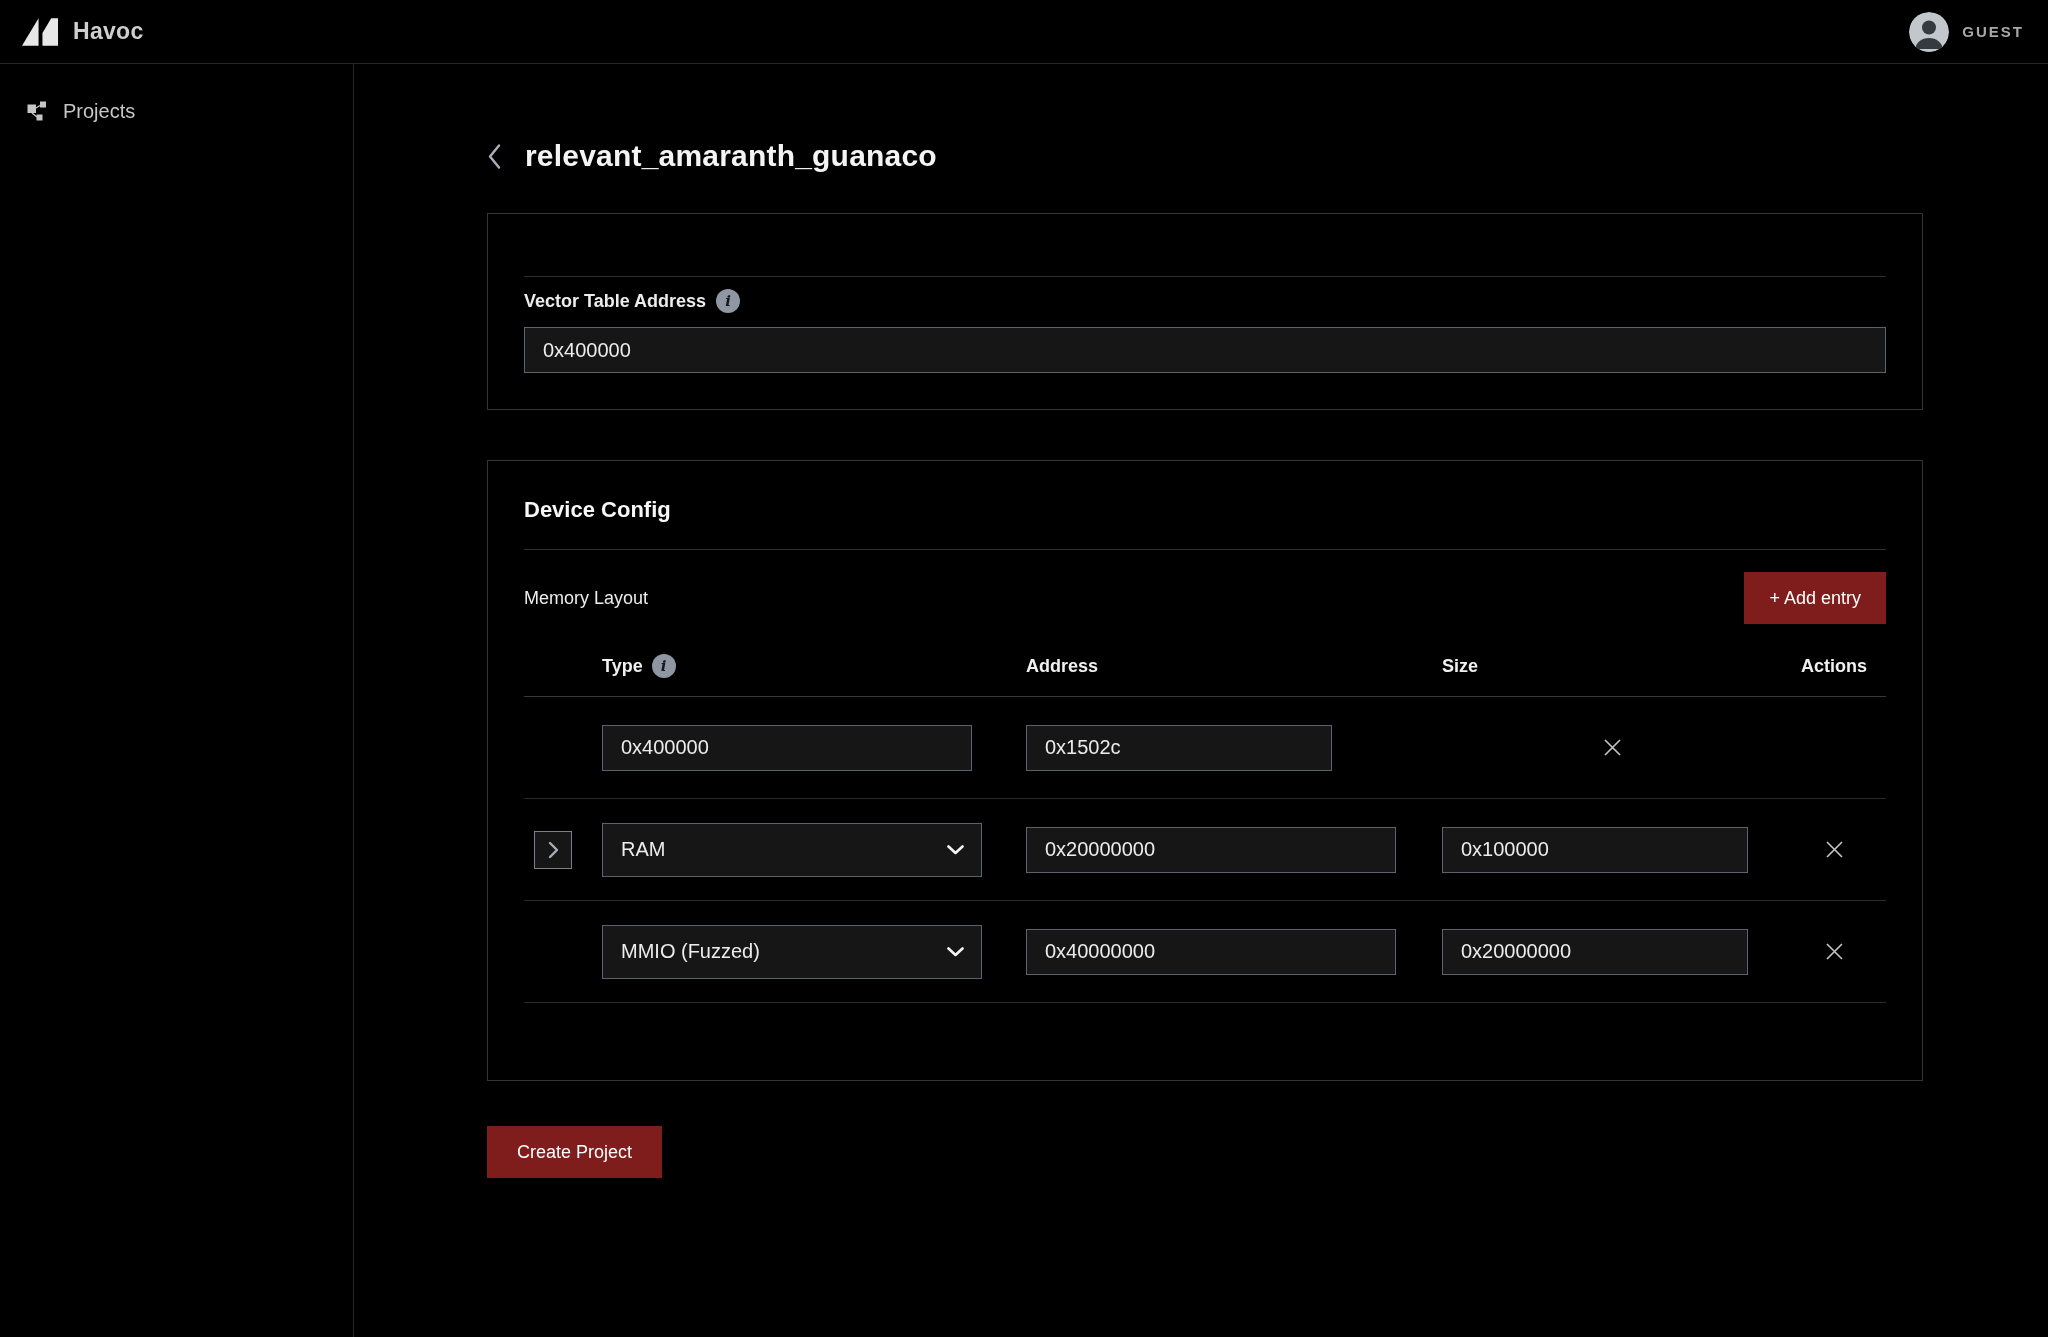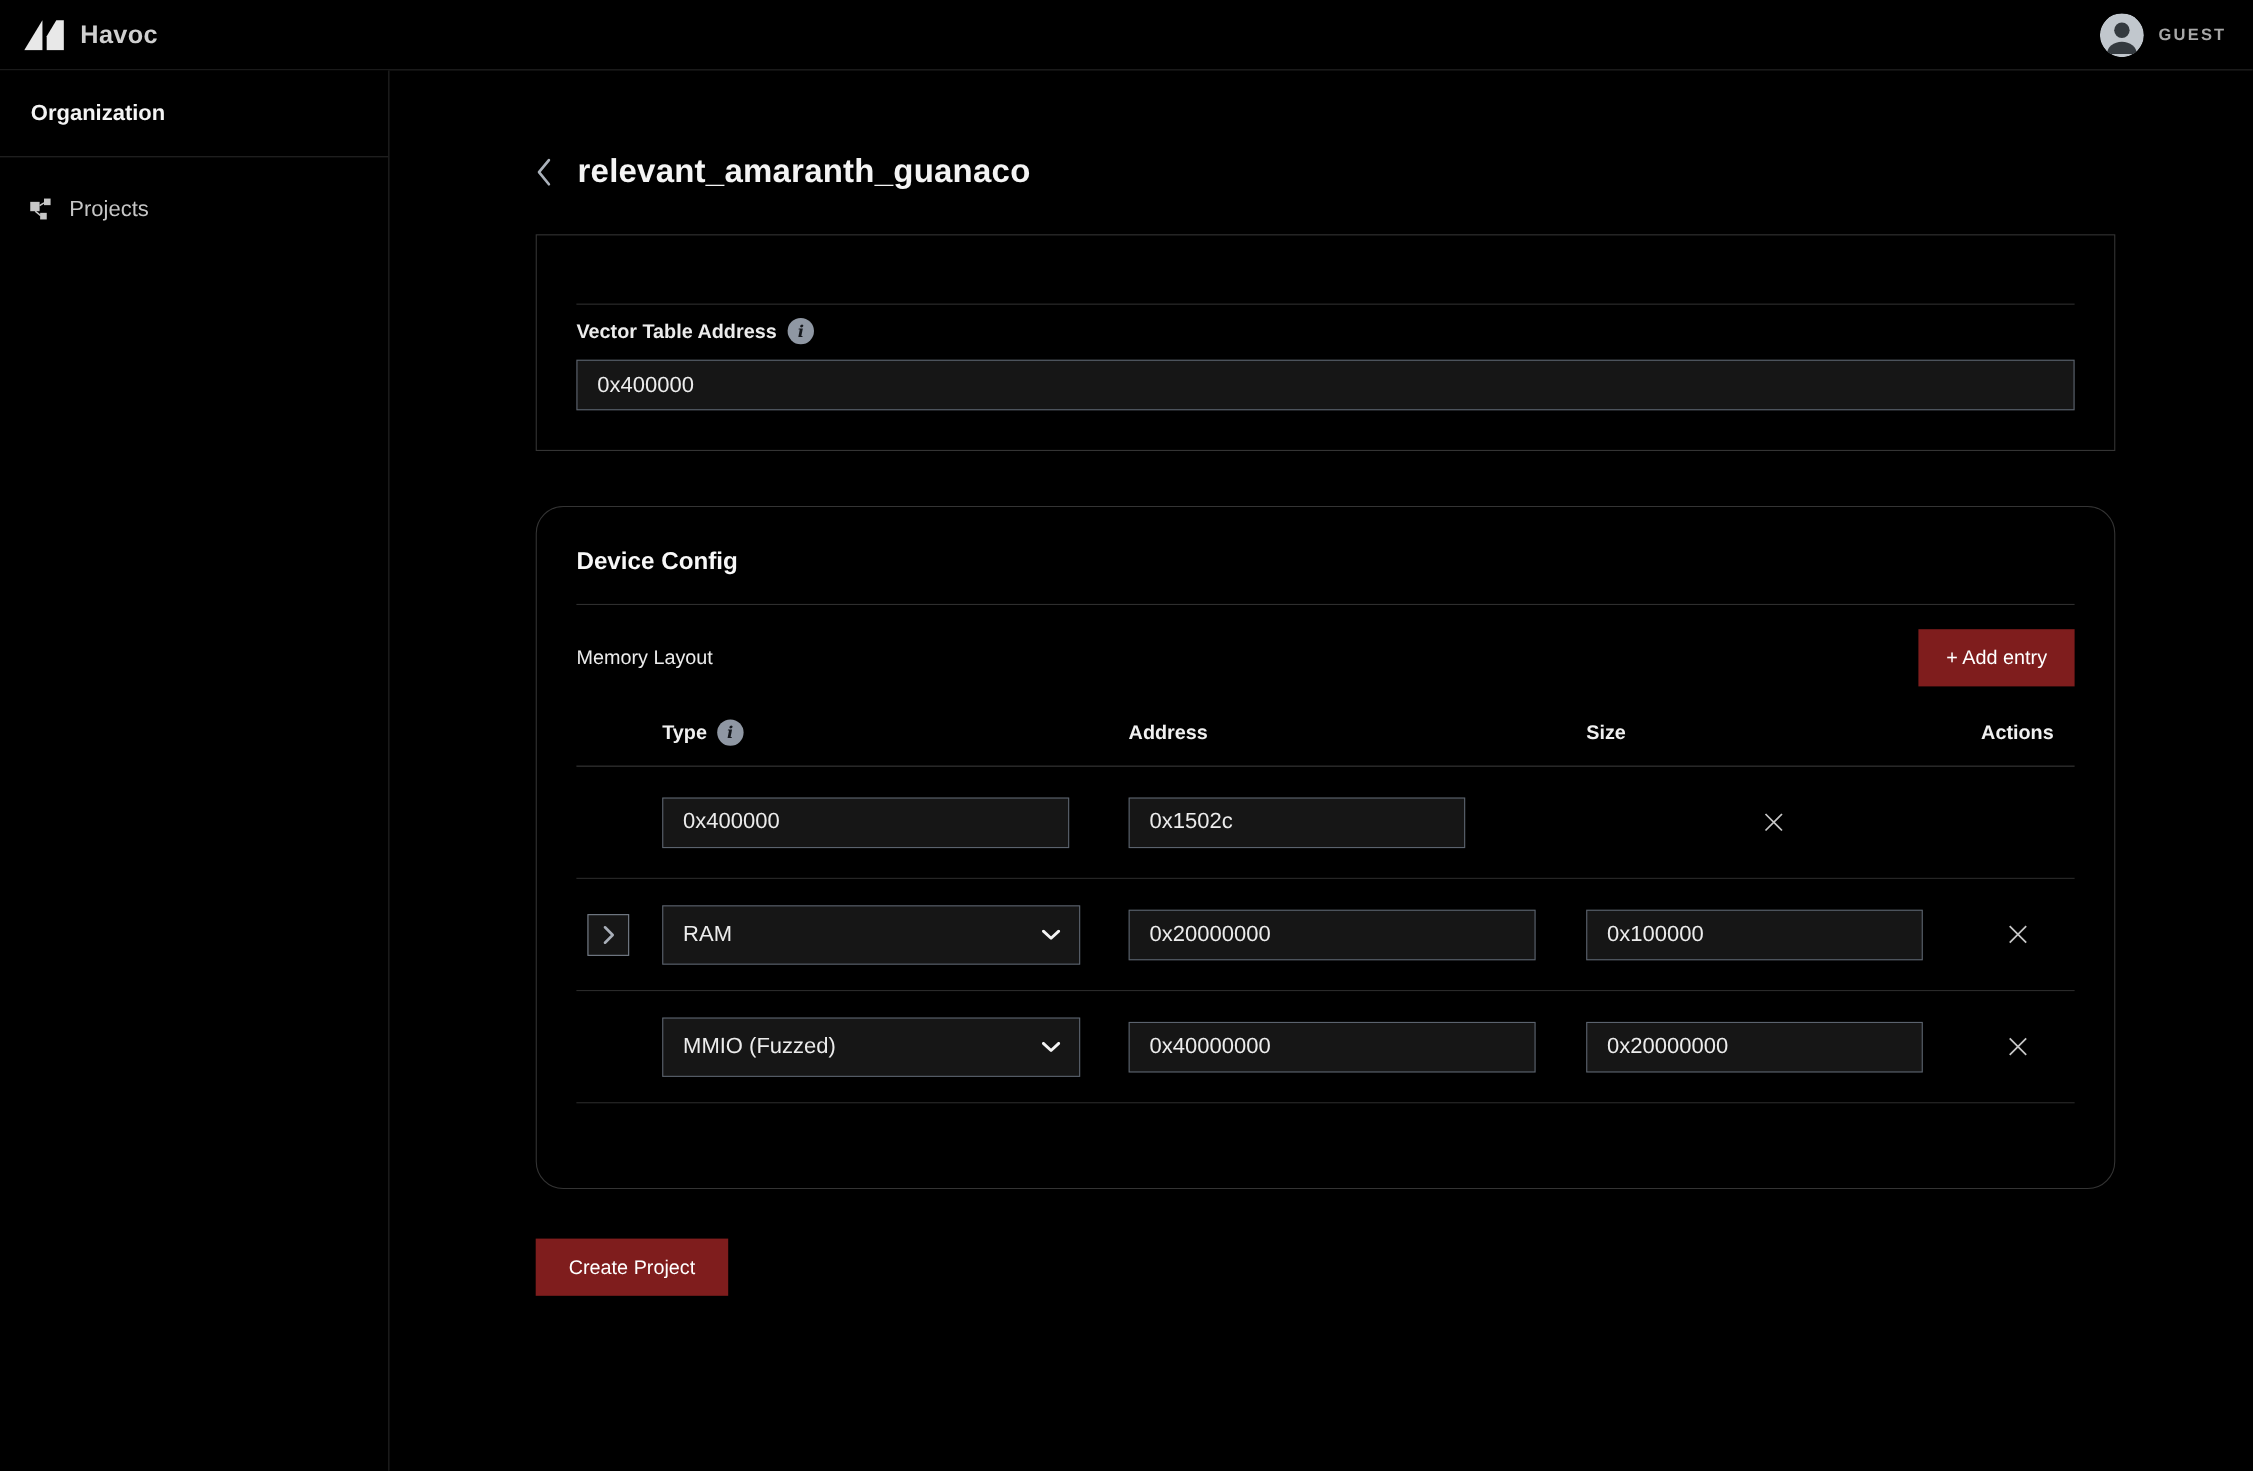--- a/index.html
+++ b/index.html
@@ -121,21 +121,20 @@
         <path d="M6.5 37 a13.5 11 0 0 1 27 0 z" fill="#343a3f"></path>
       </svg>
     </span>
     <span class="guest-label">GUEST</span>
   </div>
 </header>
 
 <div class="shell">
 
   <aside class="sidebar">
-    <div class="sidebar-section">Organization</div>
     <nav class="sidebar-nav">
       <div class="nav-item">
         <svg class="nav-icon" viewBox="0 0 20 20">
           <rect x="0.5" y="3.5" width="8.5" height="8.5" fill="#c6c6c6"></rect>
           <rect x="13" y="0.5" width="6" height="6" fill="#c6c6c6"></rect>
           <rect x="9.5" y="13.5" width="6" height="6" fill="#c6c6c6"></rect>
           <path d="M9 7 L13 4.5 M5 12 L10 16" stroke="#c6c6c6" stroke-width="1.4" fill="none"></path>
         </svg>
         <span>Projects</span>
       </div>
@@ -157,21 +156,21 @@
       <hr class="card-divider">
       <div class="field-label-row">
         <span class="field-label">Vector Table Address</span>
         <span class="info-icon">i</span>
       </div>
       <input class="text-field" type="text" value="0x400000" style="">
     </section>
 
     <div class="card-gap"></div>
 
-    <section class="card" style="padding-bottom:77px;border-radius:25px;">
+    <section class="card" style="padding-bottom:77px;">
       <div class="card-head">
         <h2 class="card-title">Device Config</h2>
       </div>
       <hr class="card-divider">
 
       <div class="memrow">
         <span class="mem-label">Memory Layout</span>
         <button class="btn-blue">+ Add entry</button>
       </div>
 

